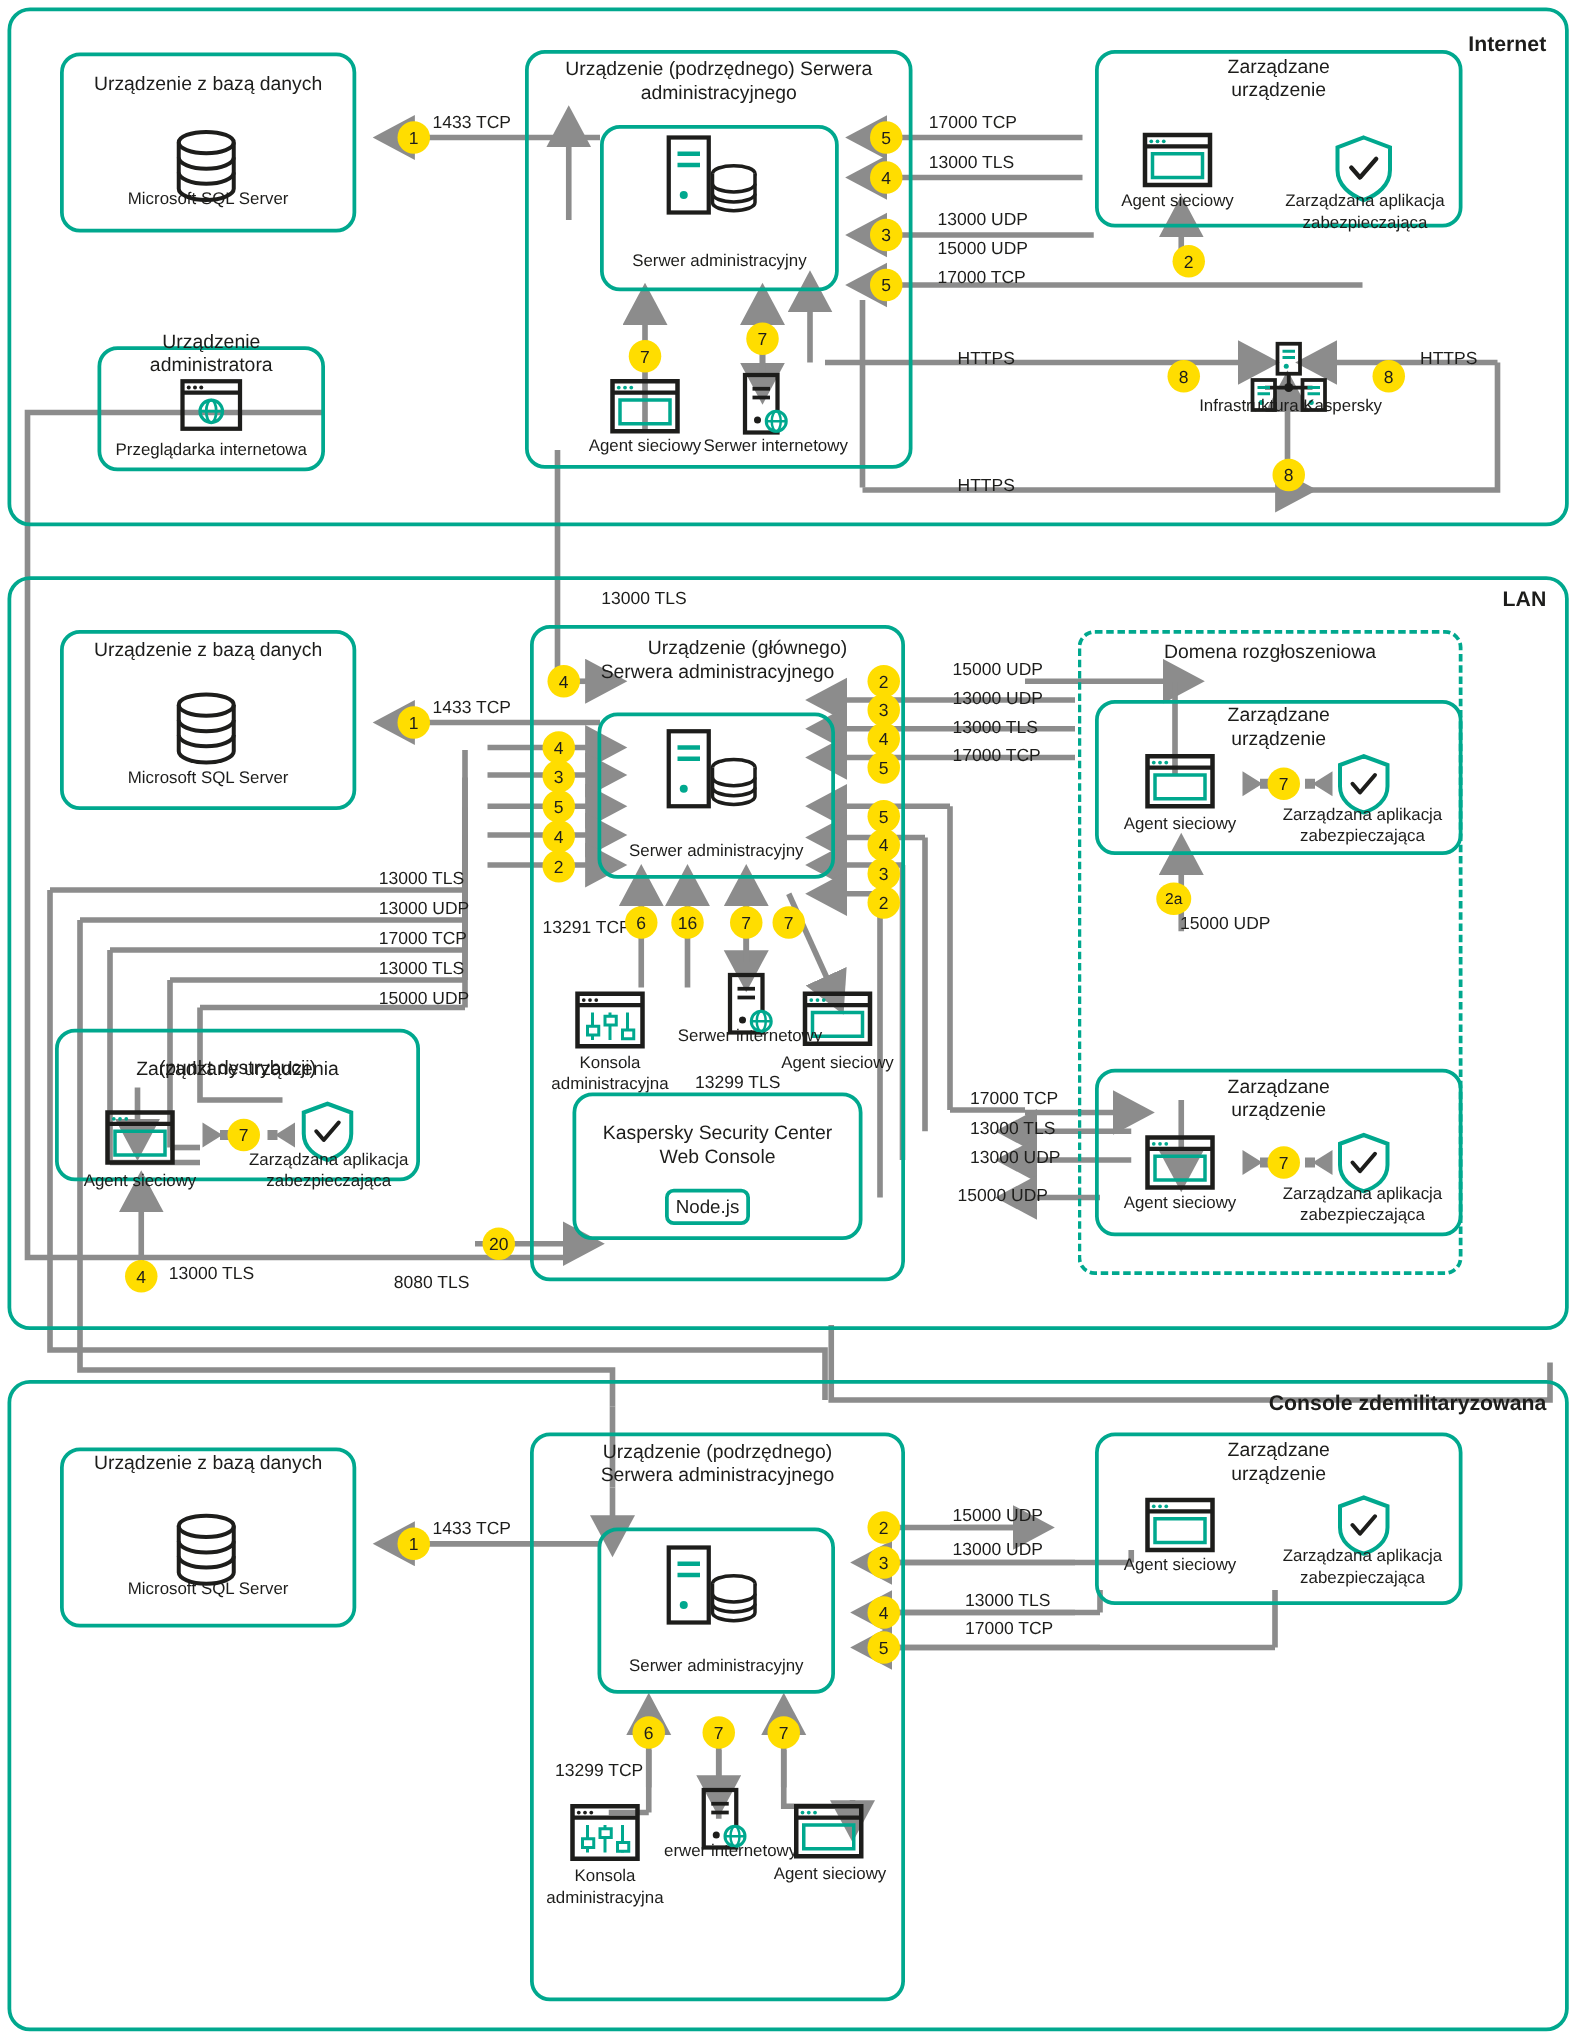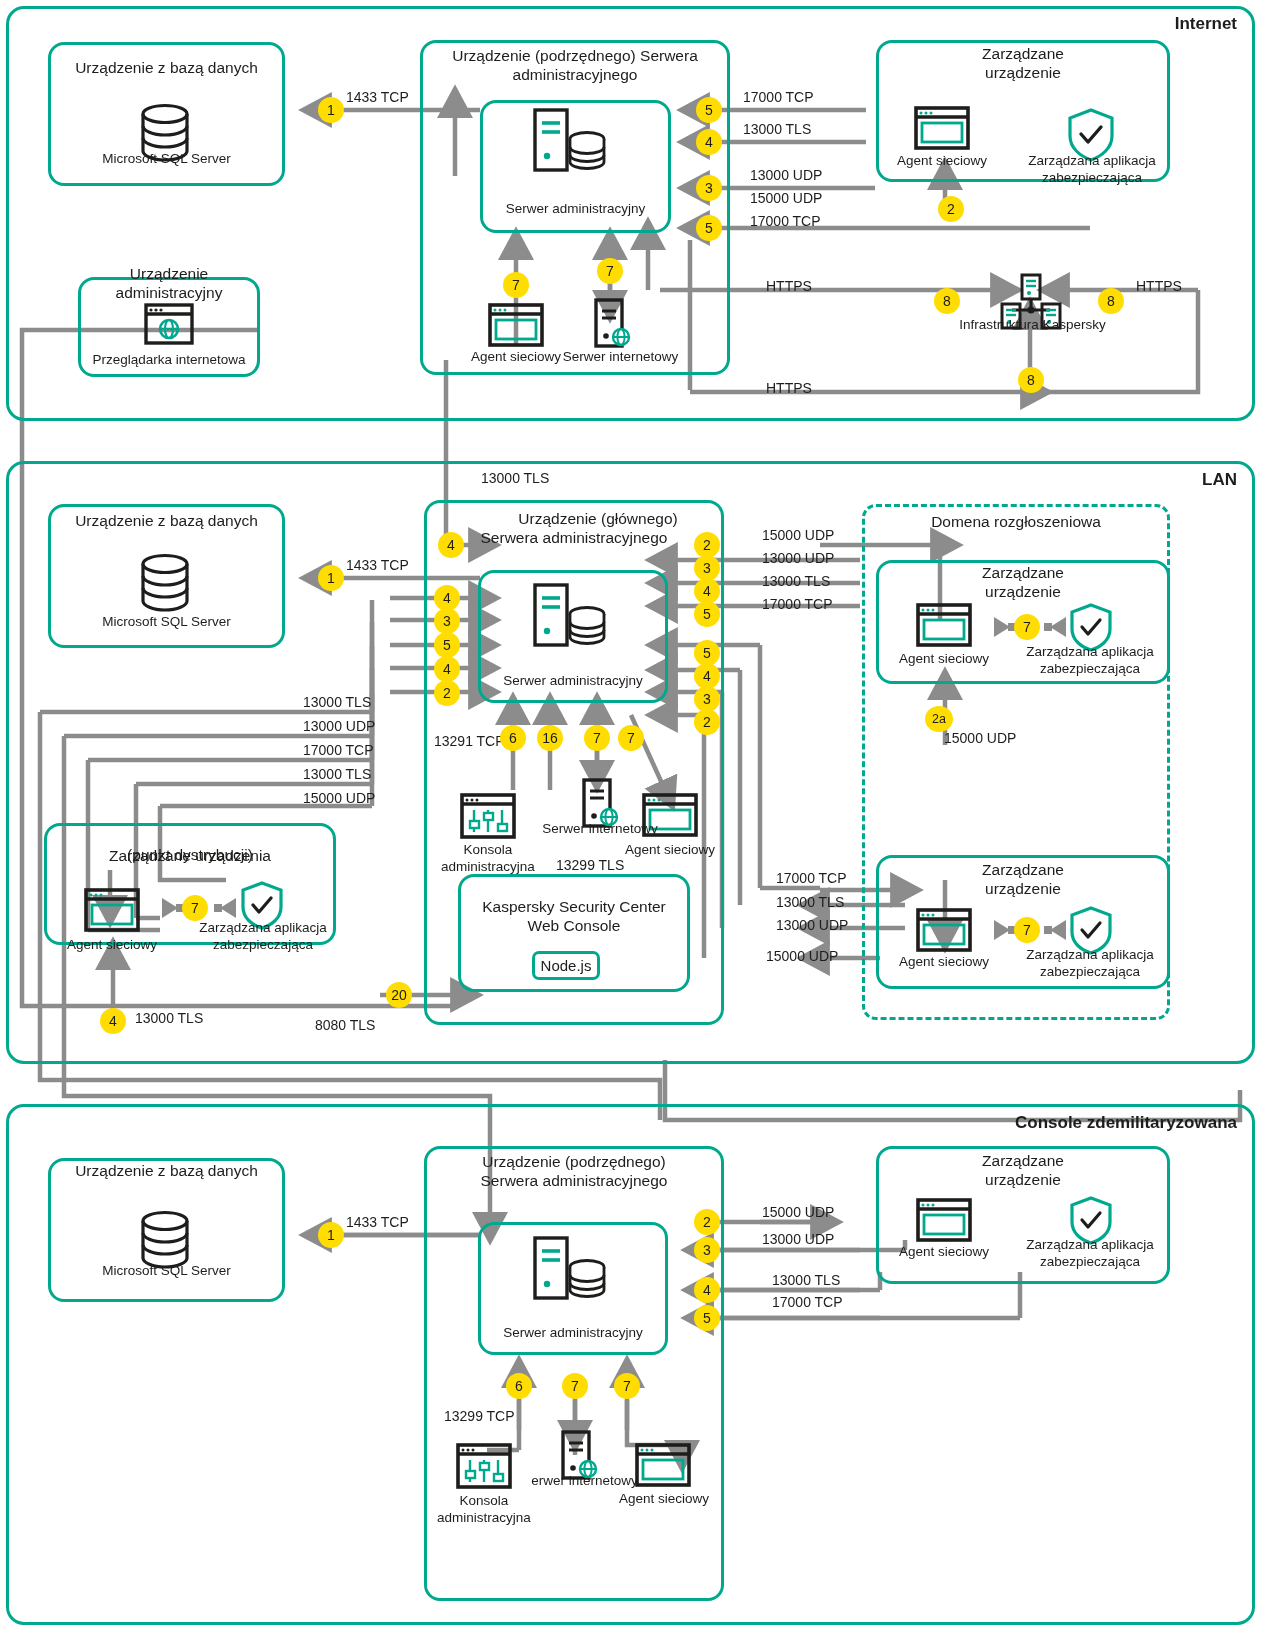--- a/index.html
+++ b/index.html
@@ -385,38 +385,38 @@
       <rect x="0" y="0" width="52" height="40" fill="none" stroke="#1d1d1b" stroke-width="3.6"></rect>
       <line x1="0" y1="9" x2="52" y2="9" stroke="#1d1d1b" stroke-width="3.4"></line>
       <circle cx="5" cy="5" r="1.5" fill="#00A88E"></circle>
         <circle cx="10" cy="5" r="1.5" fill="#00A88E"></circle>
         <circle cx="15" cy="5" r="1.5" fill="#00A88E"></circle>
       <rect x="6" y="15" width="40" height="19" fill="none" stroke="#00A88E" stroke-width="2.8"></rect>
     </g>
   </svg>
 
   <div class="zone" style="left:6px;top:6px;width:1249px;height:415px;"></div>
-  <div class="zone-title" style="right:24px;top:14px;padding-left:48px;">Internet</div>
+  <div class="zone-title" style="right:24px;top:26px;padding-left:48px;">Internet</div>
 
   <div class="zone" style="left:6px;top:461px;width:1249px;height:603px;"></div>
   <div class="zone-title" style="right:24px;top:470px;">LAN</div>
 
   <div class="zone" style="left:6px;top:1104px;width:1249px;height:521px;"></div>
   <div class="zone-title" style="right:24px;top:1113px;">Console zdemilitaryzowana</div>
 
   <div class="bcast" style="left:862px;top:504px;width:308px;height:516px;"></div>
   <div class="card-title" style="left:862px;top:512px;width:308px;">Domena rozgłoszeniowa</div>
 
   <div class="card" style="left:48px;top:42px;width:237px;height:144px;"></div>
   <div class="card-title" style="left:48px;top:58px;width:237px;">Urządzenie z bazą danych</div>
   <div class="cap" style="left:48px;top:150px;width:237px;">Microsoft SQL Server</div>
 
   <div class="card" style="left:78px;top:277px;width:182px;height:100px;"></div>
   <div class="card-title" style="left:78px;top:264px;width:182px;">Urządzenie</div>
-  <div class="card-title" style="left:78px;top:283px;width:182px;">administracyjny</div>
+  <div class="card-title" style="left:78px;top:283px;width:182px;">administratora</div>
   <div class="cap" style="left:78px;top:351px;width:182px;">Przeglądarka internetowa</div>
 
   <div class="card" style="left:420px;top:40px;width:310px;height:335px;"></div>
   <div class="card-title" style="left:420px;top:46px;width:310px;">Urządzenie (podrzędnego) Serwera</div>
   <div class="card-title" style="left:420px;top:65px;width:310px;">administracyjnego</div>
   <div class="card" style="left:480px;top:100px;width:191px;height:133px;"></div>
   <div class="cap" style="left:480px;top:200px;width:191px;">Serwer administracyjny</div>
   <div class="cap" style="left:446px;top:348px;width:140px;">Agent sieciowy</div>
   <div class="cap" style="left:548px;top:348px;width:145px;">Serwer internetowy</div>
 

